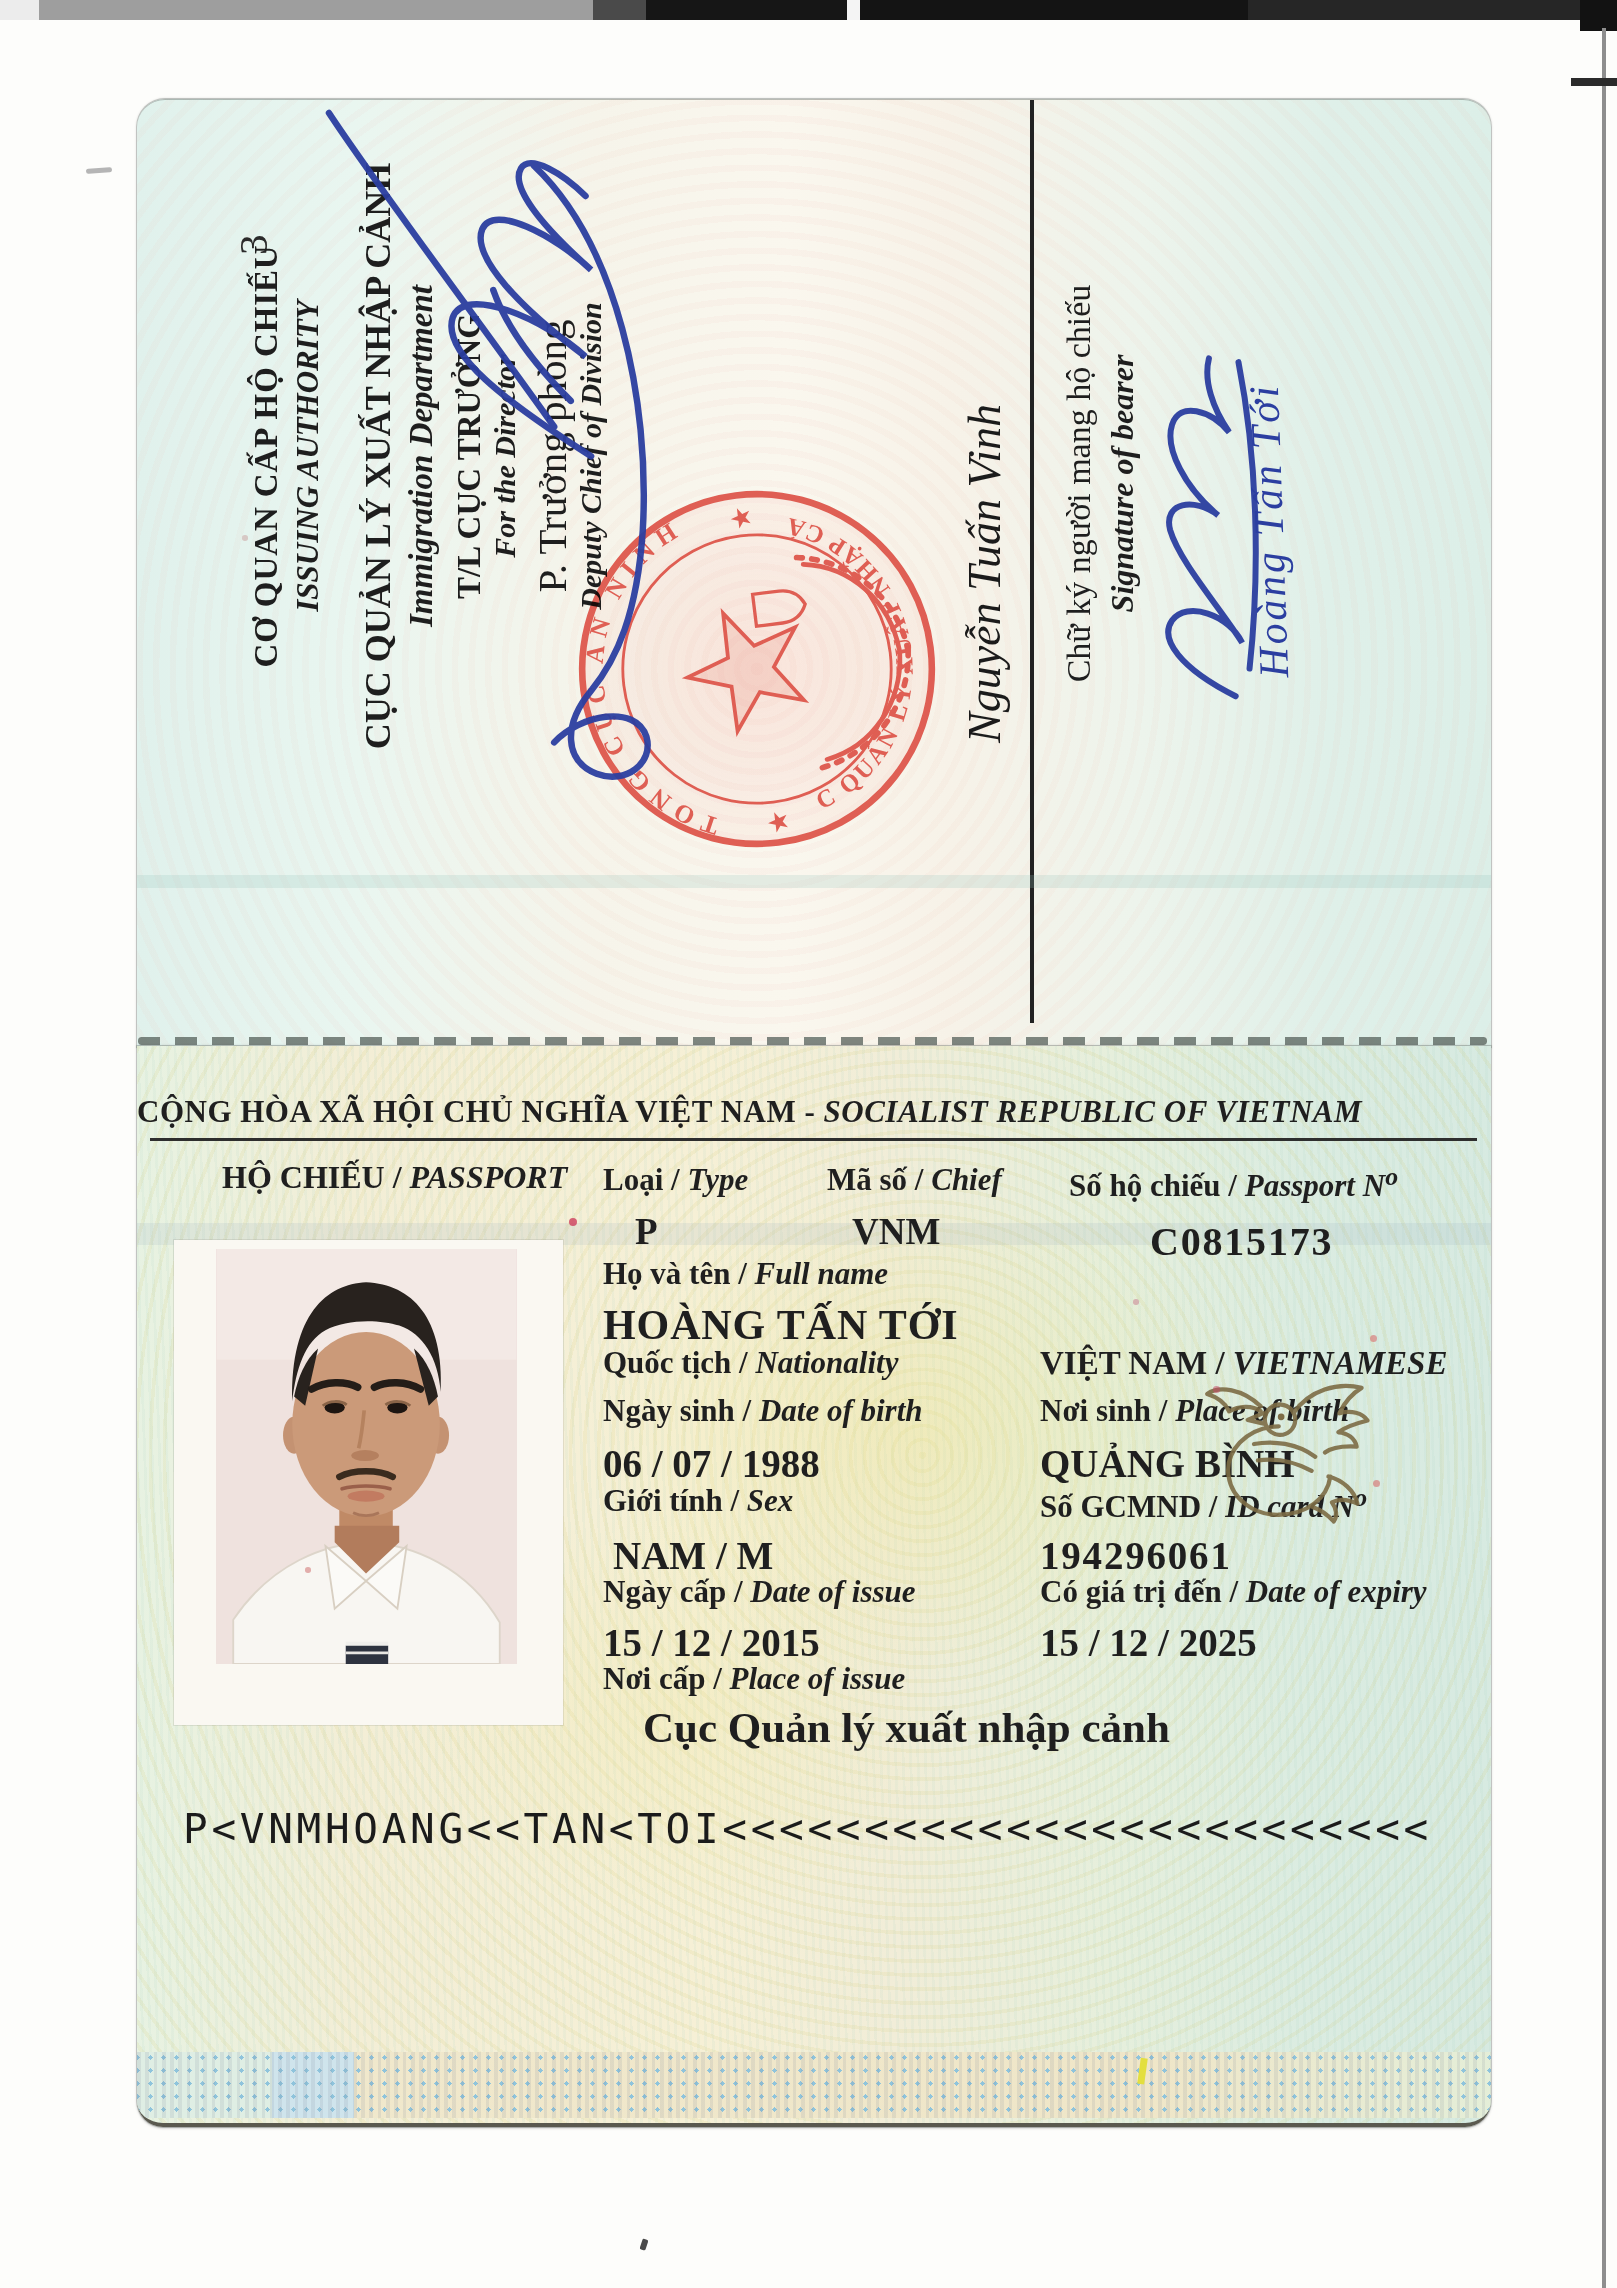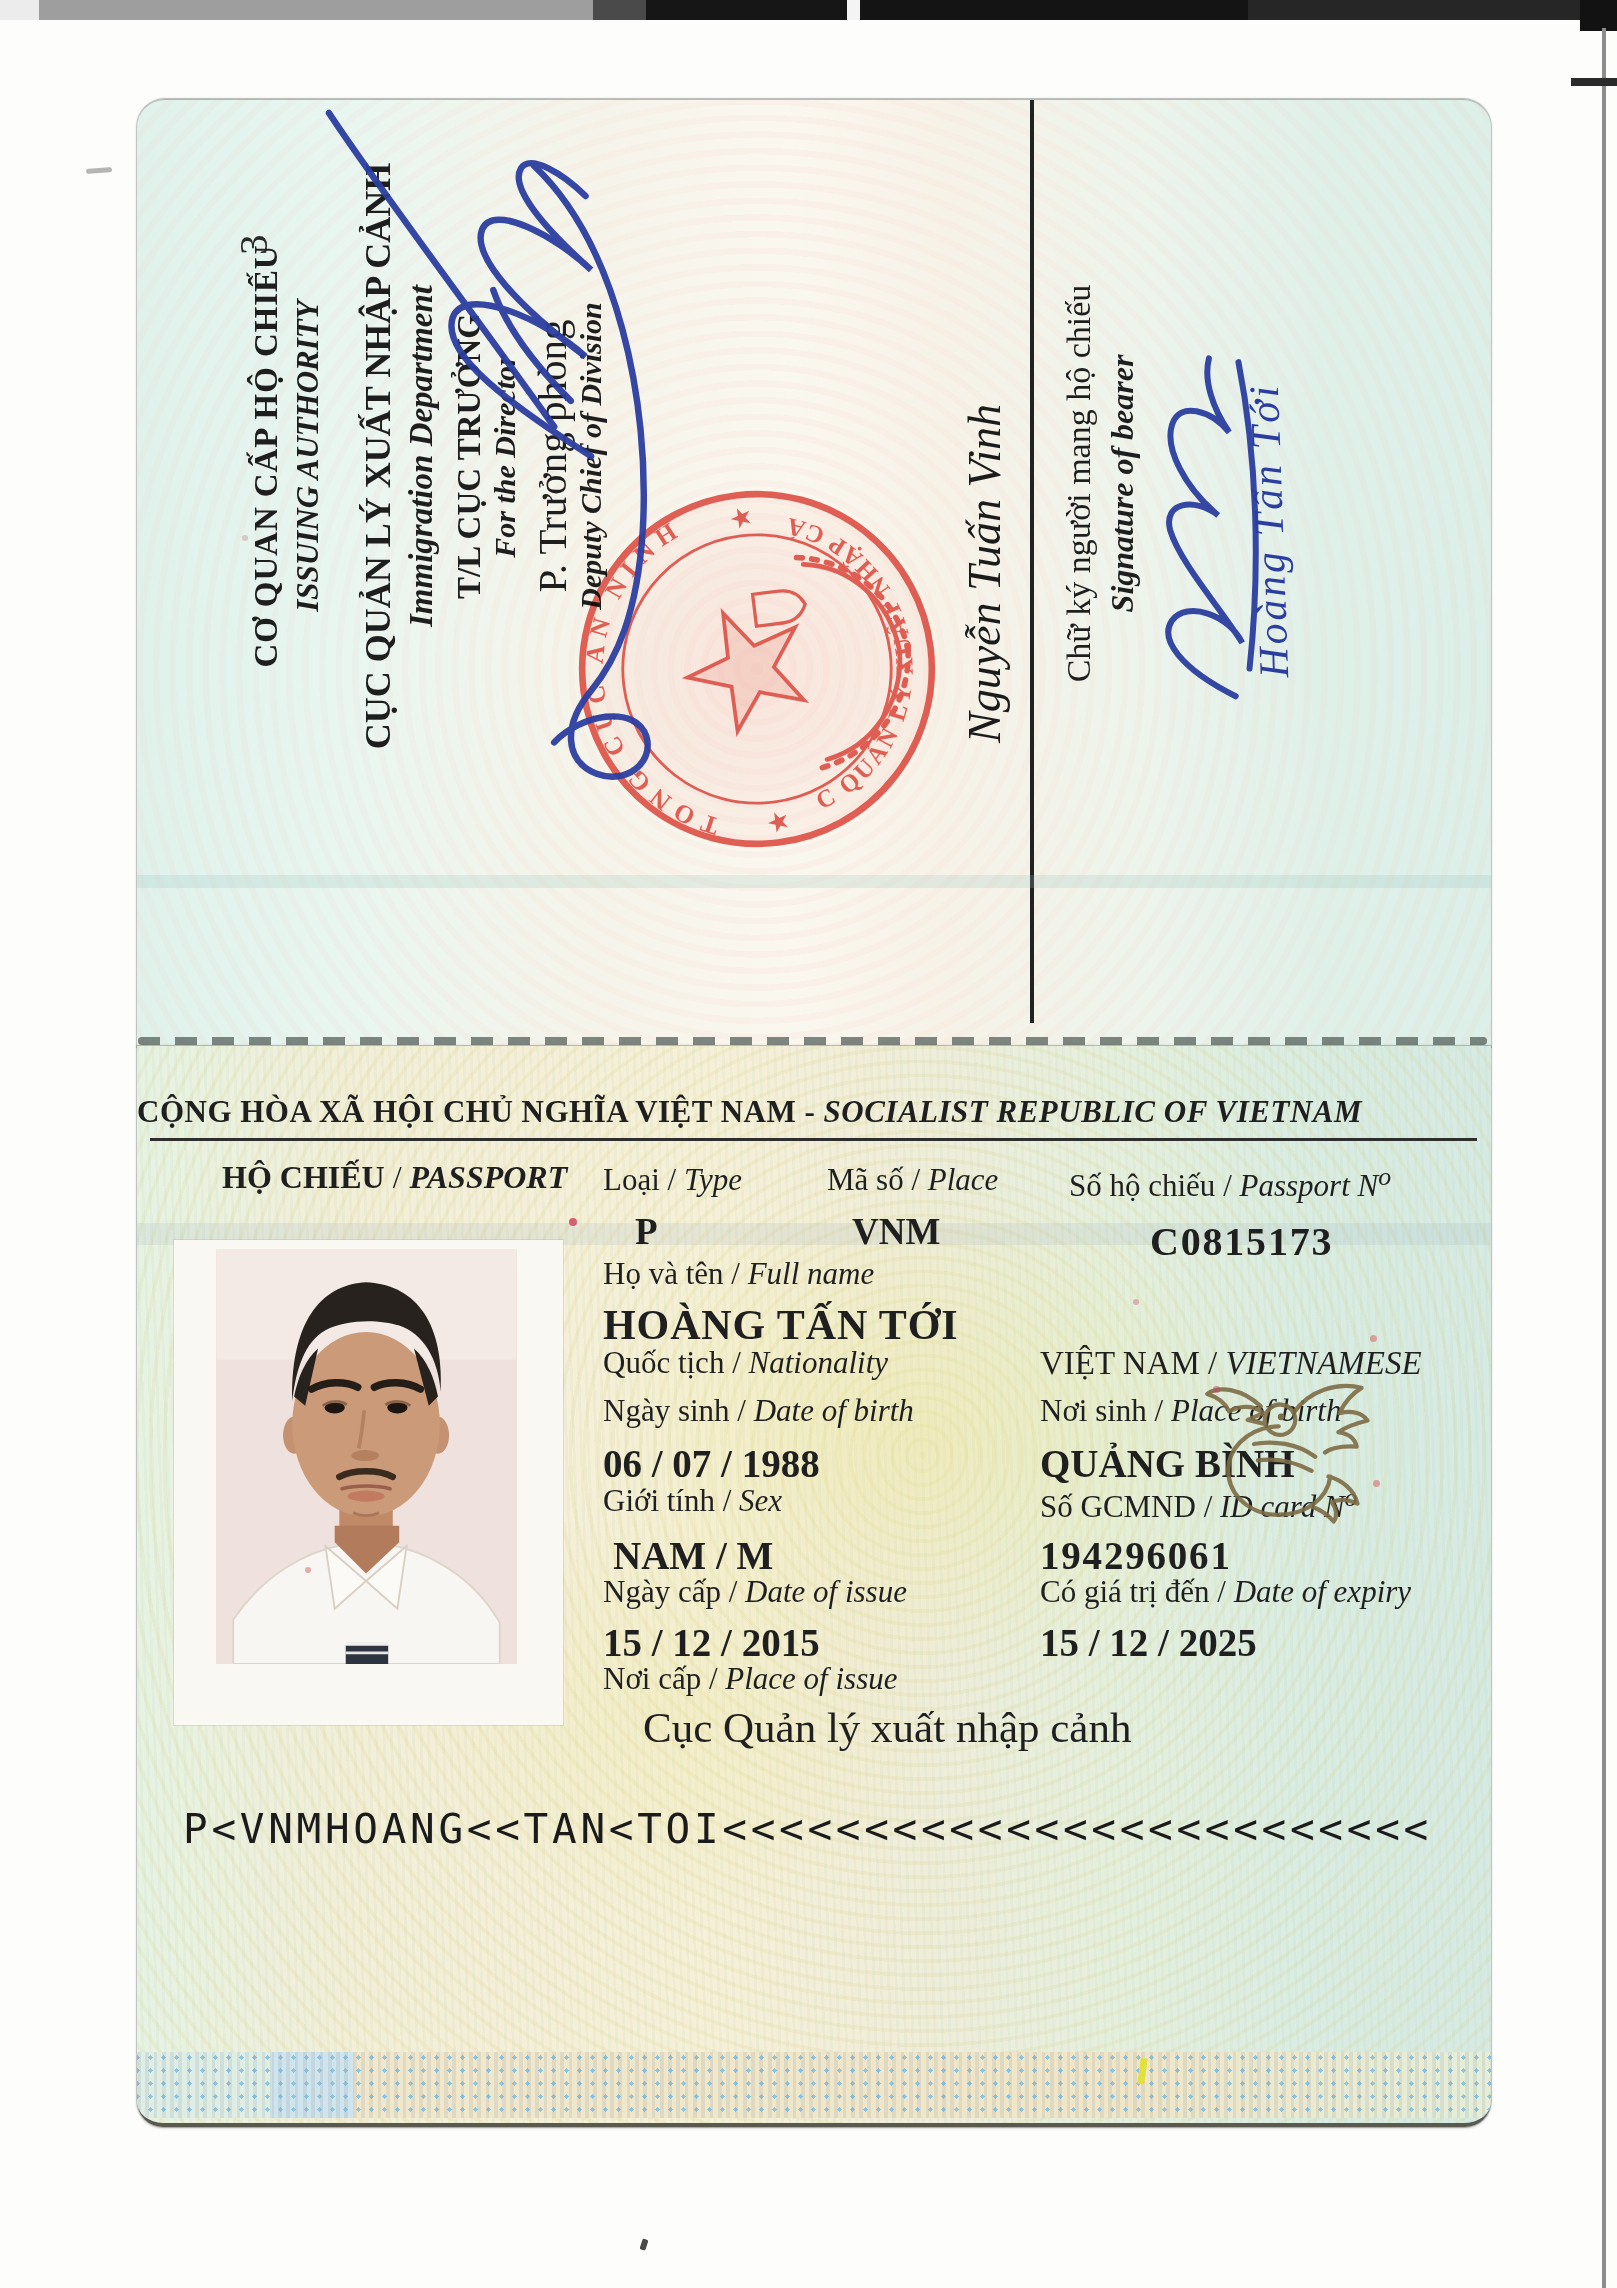--- a/index.html
+++ b/index.html
@@ -68,21 +68,21 @@
   .divider{position:absolute;left:24px;top:893px;width:923px;height:3.7px;background:#222;}
   .bearer-vn{top:923px;font-size:34px;font-weight:normal;}
   .bearer-en{top:967px;font-size:32px;}
   .bearer-line{position:absolute;left:148px;width:831px;text-align:center;color:#1e1e1e;white-space:nowrap;}
   .bearer-name{position:absolute;left:55px;top:1108px;width:923px;text-align:center;font-style:italic;
     font-size:42px;letter-spacing:2.8px;color:#2b3ea0;transform:rotate(-2deg);}
   .stamp-svg{position:absolute;left:189px;top:431px;transform:rotate(-7deg);mix-blend-mode:multiply;opacity:.92;}
   .sig-svg{position:absolute;left:0;top:0;}
 
   
-  .dp{color:#1f1f1f;white-space:nowrap;}
+  .dp{color:#1f1f1f;white-space:nowrap;font-weight:bold;}
   .dp i{font-style:italic;}
   .dp-title{top:48px;left:0;width:1178px;text-align:center;font-weight:bold;font-size:31px;letter-spacing:0.5px;}
   .dp-rule{top:92px;left:13px;width:1327px;height:2.8px;background:#2e2e2e;}
   .lbl{font-size:31px;}
   .val{font-weight:bold;font-size:39px;}
   .photo-mat{left:37px;top:194px;width:389px;height:485px;background:#faf8f2;box-shadow:0 0 0 0.9px rgba(150,150,140,.25);}
   .photo{position:absolute;left:42px;top:9.2px;width:301px;height:415px;background:#efe2de;overflow:hidden;}
   .mrz{left:46px;font-family:"DejaVu Sans Mono",monospace;font-size:41px;letter-spacing:3.7px;color:#1b1b1b;white-space:nowrap;}
   .dove{left:1048px;top:328px;transform:rotate(3deg);}
   .bottom-strip{left:0;top:1006px;width:1354px;height:66px;
@@ -192,21 +192,21 @@
     </div>
     <div class="abs dp-rule"></div>
 
     <div class="abs dp lbl" style="left:85px;top:113px;font-size:32px;">
       <b>HỘ CHIẾU</b><span> / </span><b><i>PASSPORT</i></b>
     </div>
     <div class="abs dp lbl" style="left:466px;top:116px;">
       <span>Loại</span><span> / </span><i>Type</i>
     </div>
     <div class="abs dp lbl" style="left:690px;top:116px;">
-      <span>Mã số</span><span> / </span><i>Place</i>
+      <span>Mã số</span><span> / </span><i>Chief</i>
     </div>
     <div class="abs dp lbl" style="left:932px;top:116px;">
       <span>Số hộ chiếu</span><span> / </span><i>Passport N</i><sup style="font-style:italic;">o</sup>
     </div>
 
     <div class="abs dp val" style="left:498px;top:164px;font-size:37px;">P</div>
     <div class="abs dp val" style="left:715px;top:164px;font-size:37px;">VNM</div>
     <div class="abs dp val" style="left:1013px;top:172px;font-size:40px;letter-spacing:1.8px;">C0815173</div>
 
     <div class="abs photo-mat">

